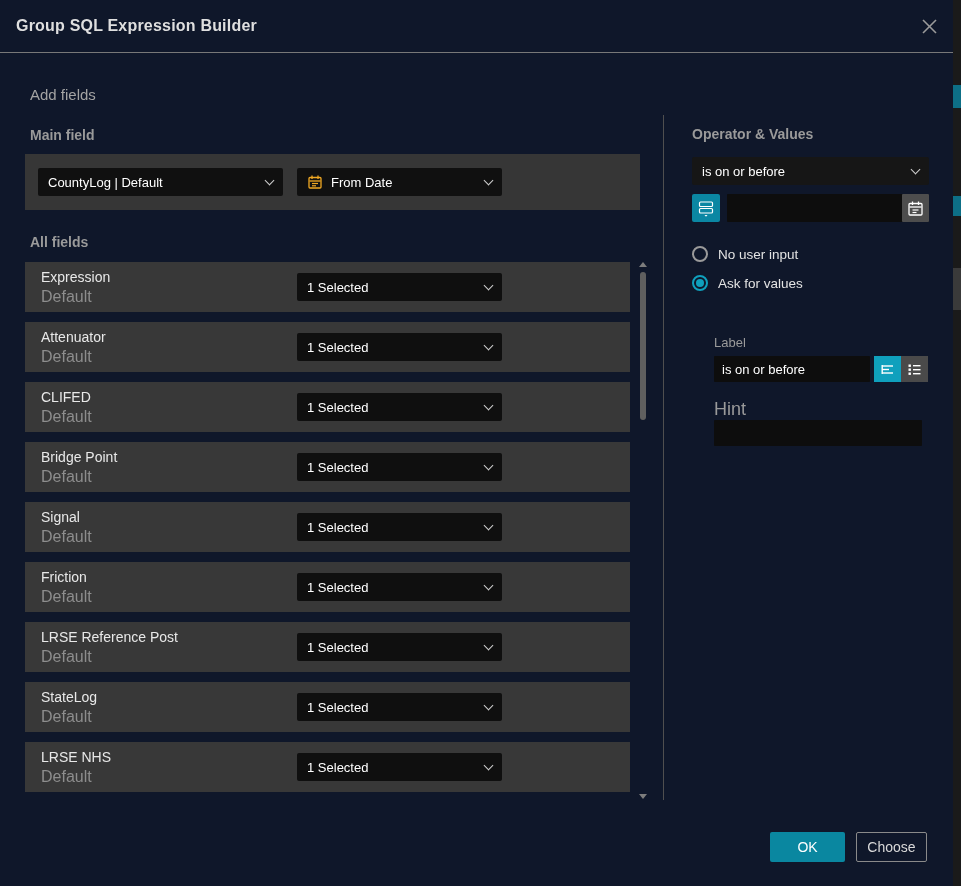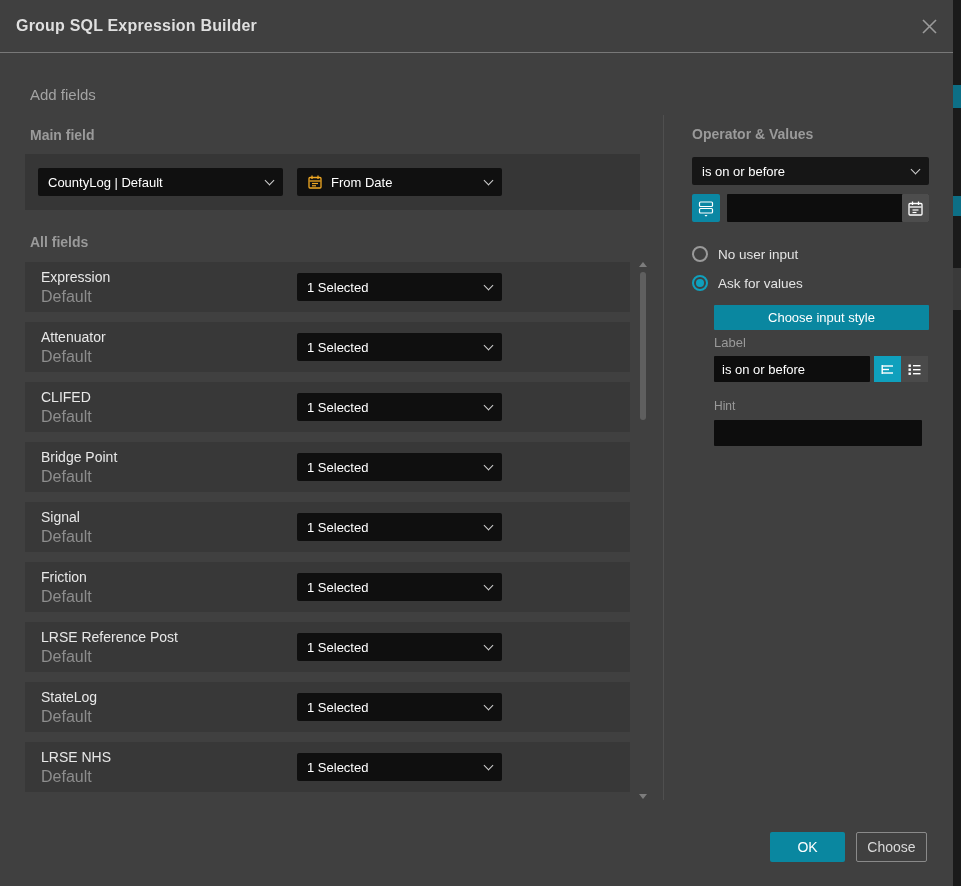--- a/index.html
+++ b/index.html
@@ -2,21 +2,21 @@
 <html><head>
 <meta charset="utf-8">
 <style>
   * { margin: 0; padding: 0; box-sizing: border-box; }
   html, body { width: 961px; height: 886px; }
   body {
     font-family: "Liberation Sans", "DejaVu Sans", sans-serif;
     background: #2b2b2b;
     overflow: hidden;
   }
-  .dialog { position: relative; width: 961px; height: 886px; background: #404040; }
+  .dialog { position: relative; width: 961px; height: 886px; background: #0f172a; }
 
   
   .titlebar { position: absolute; top: 0; left: 0; width: 953px; height: 52px; }
   .title { position: absolute; left: 16px; top: 0; height: 52px; line-height: 52px;
            font-size: 16px; font-weight: 600; color: #dfdfdf; letter-spacing: .2px; }
   .close-btn { position: absolute; right: 14px; top: 17px; width: 19px; height: 19px; cursor: pointer; }
   .close-btn svg { display: block; }
   .title-divider { position: absolute; top: 52px; left: 0; width: 953px; height: 1px; background: #787878; }
 
   
@@ -81,21 +81,21 @@
   .radio.checked { border-color: #0fa0bd; }
   .radio .dot { width: 8px; height: 8px; border-radius: 50%; background: transparent; }
   .radio.checked .dot { background: #0fa0bd; }
   .radio-label { margin-left: 10px; font-size: 13.5px; color: #e3e3e3; }
 
   
   .choose-btn { position: absolute; left: 714px; top: 305px; width: 215px; height: 25px;
                 background: #0a87a0; color: #fff; border: none; border-radius: 1px;
                 font-size: 13px; font-family: "Liberation Sans", sans-serif; cursor: pointer; }
   .cap-label { position: absolute; left: 714px; top: 335px; font-size: 13px; color: #9a9a9a; }
-  .cap-hint  { position: absolute; left: 714px; top: 399px; font-size: 12px; color: #9a9a9a; }
+  .cap-hint  { position: absolute; left: 714px; top: 399px; font-size: 18px; color: #9a9a9a; }
   .label-input { left: 714px; top: 356px; width: 156px; height: 26px; }
   .icon-btn { position: absolute; top: 356px; width: 27px; height: 26px; border: none; cursor: pointer;
               display: flex; align-items: center; justify-content: center; }
   .icon-btn.single { left: 874px; background: #0fa0bd; }
   .icon-btn.multi  { left: 901px; background: #4a4a4a; }
   .hint-input { left: 714px; top: 420px; width: 208px; height: 26px; }
 
   
   .ok-btn { position: absolute; left: 770px; top: 832px; width: 75px; height: 30px;
             background: #0a87a0; color: #fff; border: none; border-radius: 2px;
@@ -261,21 +261,20 @@
       </span>
     <span class="radio-label">No user input</span>
   </div>
   <div class="radio-row r2">
     <span class="radio checked">
         <span class="dot"></span>
       </span>
     <span class="radio-label">Ask for values</span>
   </div>
 
-  <button class="choose-btn">Choose input style</button>
 
   <div class="cap-label">Label</div>
   <input class="tinput label-input" type="text" value="is on or before" style="">
   <button class="icon-btn single">
     <svg width="17" height="17" viewBox="0 0 17 17">
       <line x1="3.2" y1="4" x2="3.2" y2="13" stroke="#ffffff" stroke-width="1.4"></line>
       <line x1="3.2" y1="5" x2="14" y2="5" stroke="#ffffff" stroke-width="1.4"></line>
       <line x1="3.2" y1="8.5" x2="10" y2="8.5" stroke="#ffffff" stroke-width="1.4"></line>
       <line x1="3.2" y1="12" x2="14" y2="12" stroke="#ffffff" stroke-width="1.4"></line>
     </svg>

